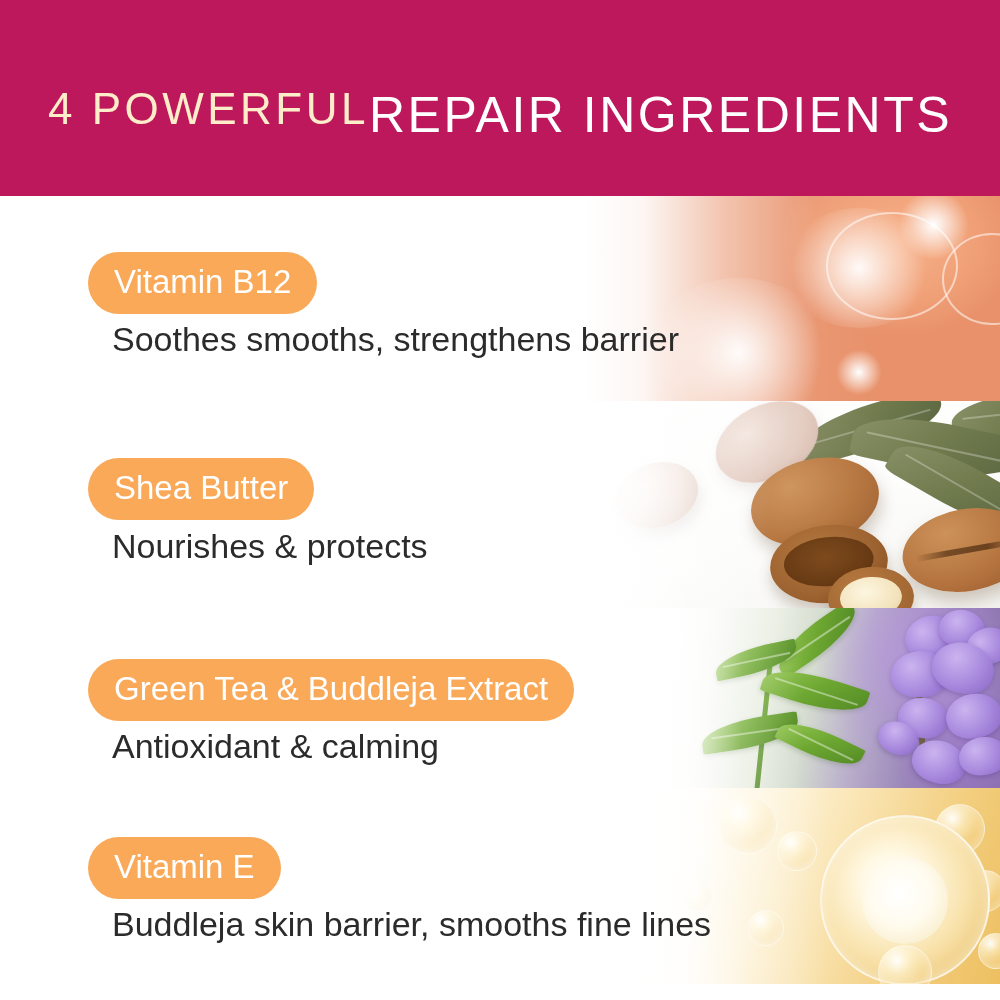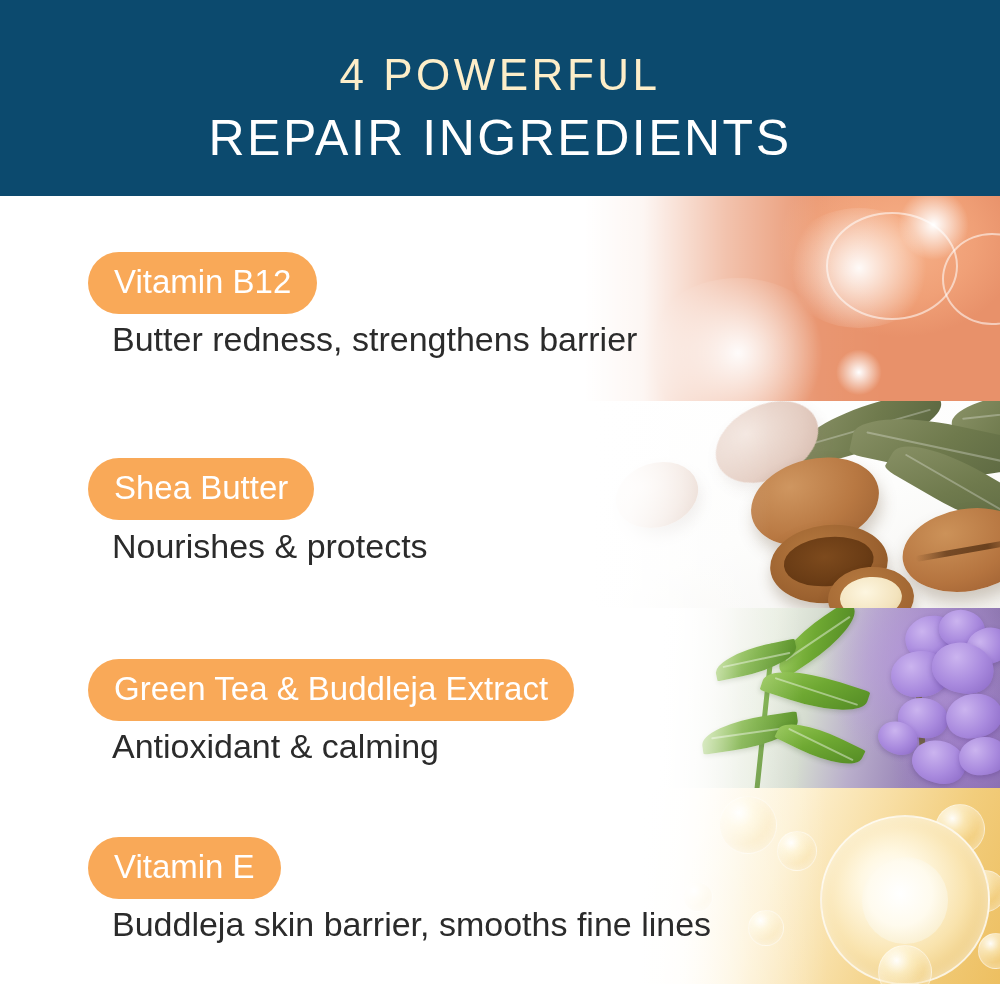--- a/index.html
+++ b/index.html
@@ -21,23 +21,22 @@
     background: #ffffff;
   }
 
   
   .header-band {
     position: absolute;
     left: 0;
     top: 0;
     width: 1000px;
     height: 196px;
-    background: #0c4a6e;
+    background: #be185d;
     display: flex;
-    flex-direction: column;
     align-items: center;
     justify-content: center;
     box-sizing: border-box;
     padding-top: 22px;
   }
   .header-line1 {
     color: #fdeec9;
     font-size: 44px;
     font-weight: 400;
     letter-spacing: 3.5px;
@@ -428,21 +427,21 @@
       <div class="photo photo-1">
         <div class="art-oil-peach">
           <div class="ring r1"></div>
           <div class="ring r2"></div>
           <div class="shine s1"></div>
           <div class="shine s2"></div>
         </div>
       </div>
       <div class="text-block">
         <span class="pill">Vitamin B12</span>
-        <span class="desc">Butter redness, strengthens barrier</span>
+        <span class="desc">Soothes smooths, strengthens barrier</span>
       </div>
     </div>
 
     <div class="row row-3">
       <div class="photo photo-3">
         <div class="art-tea-lavender">
           <div class="lav-stem"></div>
           <div class="lav-floret lf-1"></div>
           <div class="lav-floret lf-2"></div>
           <div class="lav-floret lf-5"></div>

